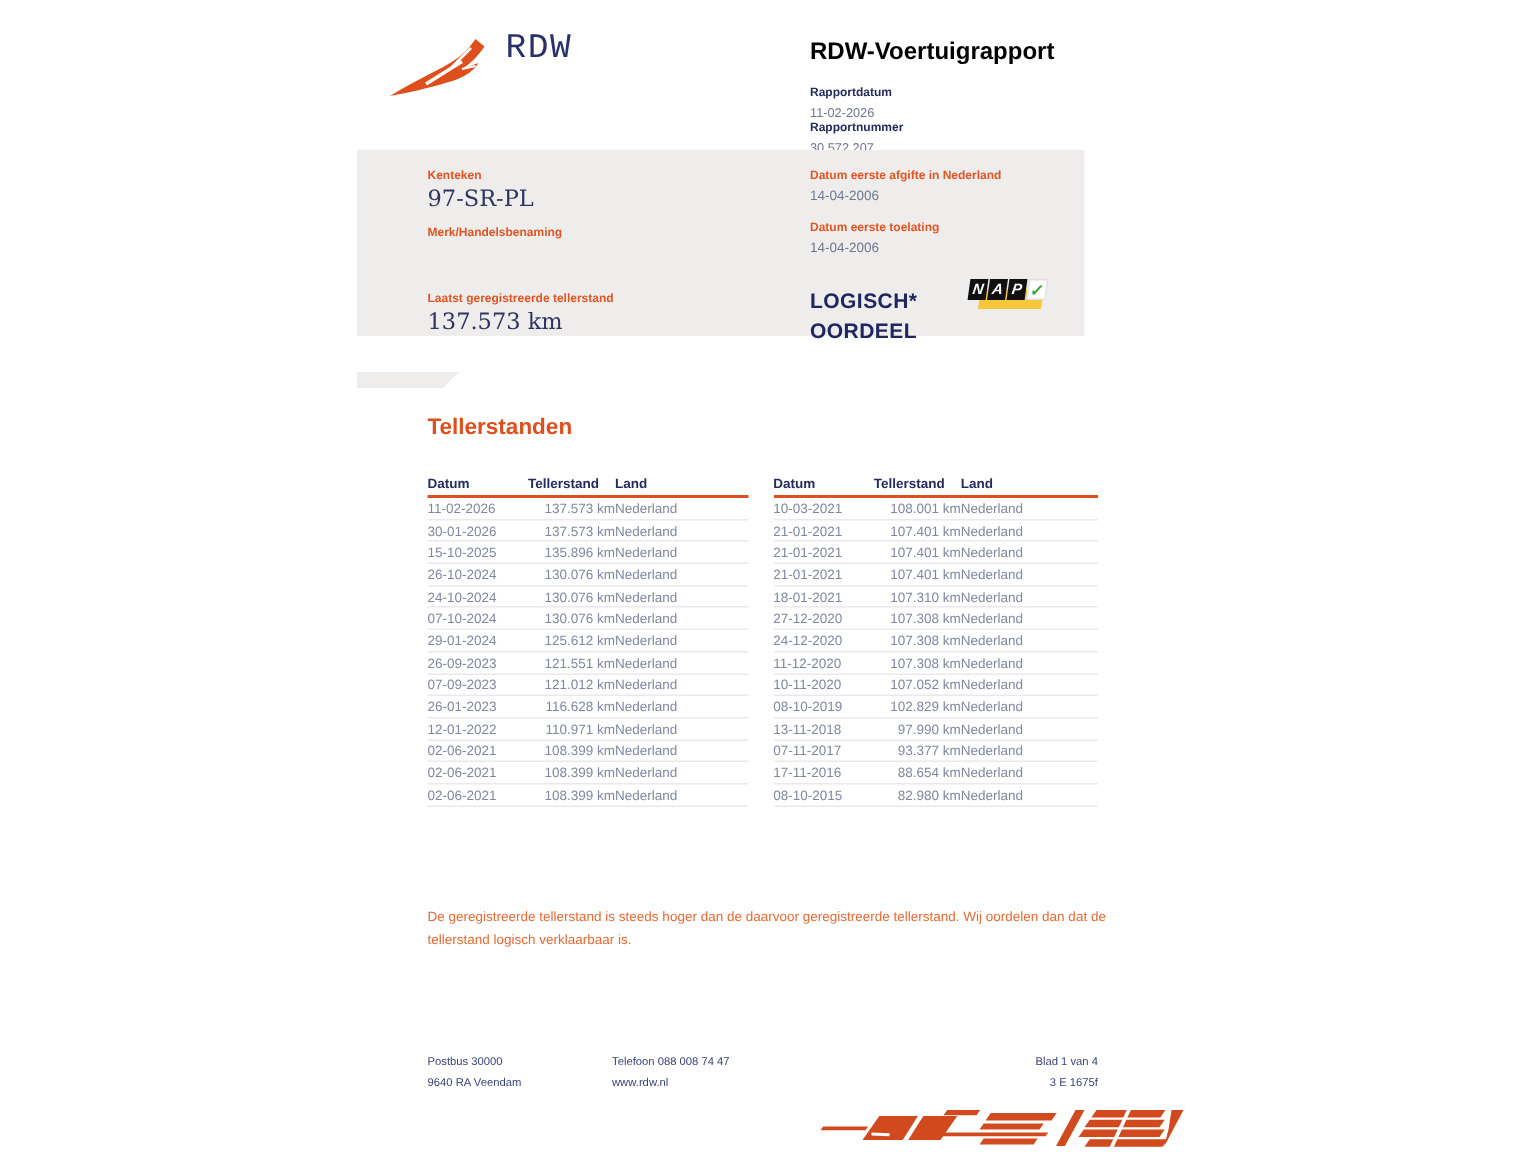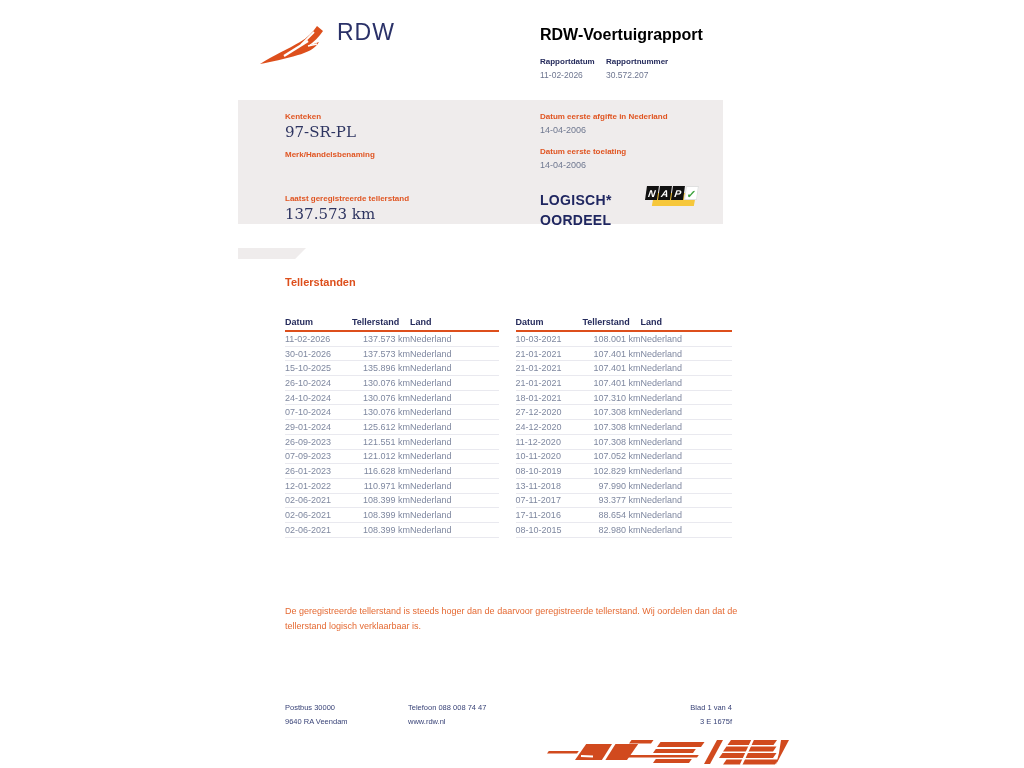--- a/index.html
+++ b/index.html
@@ -5,27 +5,27 @@
   * { margin:0; padding:0; box-sizing:border-box; }
   html,body { background:#ffffff; }
   .page {
     position:relative; width:1024px; height:768px; background:#ffffff;
     font-family:"Liberation Sans", sans-serif; overflow:hidden;
   }
   
   .logo-wing { position:absolute; left:258px; top:22px; width:74px; height:46px; }
   .logo-text {
     position:absolute; left:337px; top:19px;
-    font-family:Liberation Sans, sans-serif; font-size:23px; color:#2A3168; letter-spacing:1px;
+    font-family:Liberation Mono, monospace; font-size:23px; color:#2A3168; letter-spacing:1px;
   }
   .doc-title {
     position:absolute; left:540px; top:26px;
     font-family:Liberation Sans, sans-serif; font-weight:bold; font-size:16px; color:#000000;
   }
-  .meta { position:absolute; left:540px; top:57px; display:flex; }
+  .meta { position:absolute; left:540px; top:57px; display:flex;flex-direction:column; }
   .meta .col1 { width:66px; }
   .meta .m-label { font-size:8px; font-weight:bold; color:#252B5C; }
   .meta .m-value { font-size:8.5px; color:#6E7690; margin-top:4px; }
 
   
   .panel { position:absolute; left:238px; top:100px; width:485px; height:124px; background:#EFECEC; }
   .panel-tail {
     position:absolute; left:238px; top:248px; width:68px; height:11px; background:#EFECEC;
     clip-path:polygon(0 0, 100% 0, 84% 100%, 0 100%);
   }
@@ -51,21 +51,21 @@
     display:flex; align-items:center; justify-content:center; transform:skewX(-8deg);
   }
   .nap-n { left:0; } .nap-a { left:13px; } .nap-p { left:26px; }
   .nap-check {
     position:absolute; left:39px; top:2px; width:13px; height:14px; background:#ffffff;
     color:#3FA43F; font-weight:bold; font-size:11px; line-height:14px; text-align:center;
     transform:skewX(-8deg); border:1px solid #e0e0e0;
   }
 
   
-  .tbl-title { position:absolute; left:285px; top:276px; font-size:11px; font-weight:bold; color:#DD4F1C; }
+  .tbl-title { position:absolute; left:285px; top:276px; font-size:15px; font-weight:bold; color:#DD4F1C; }
   .tables { position:absolute; left:285px; top:289px; width:447px; display:flex;margin-top:28px; }
   .tgroup { width:215px; }
   .tgroup + .tgroup { margin-left:17px; width:218px; }
   .thead {
     display:flex; font-size:9px; font-weight:bold; color:#252B5C;
     padding-bottom:3px; border-bottom:2px solid #DD4F1C;
   }
   .trow {
     display:flex; font-size:9px; color:#7F88A0; height:14.7px; align-items:center;
     border-bottom:1px solid #E9E9EF;

